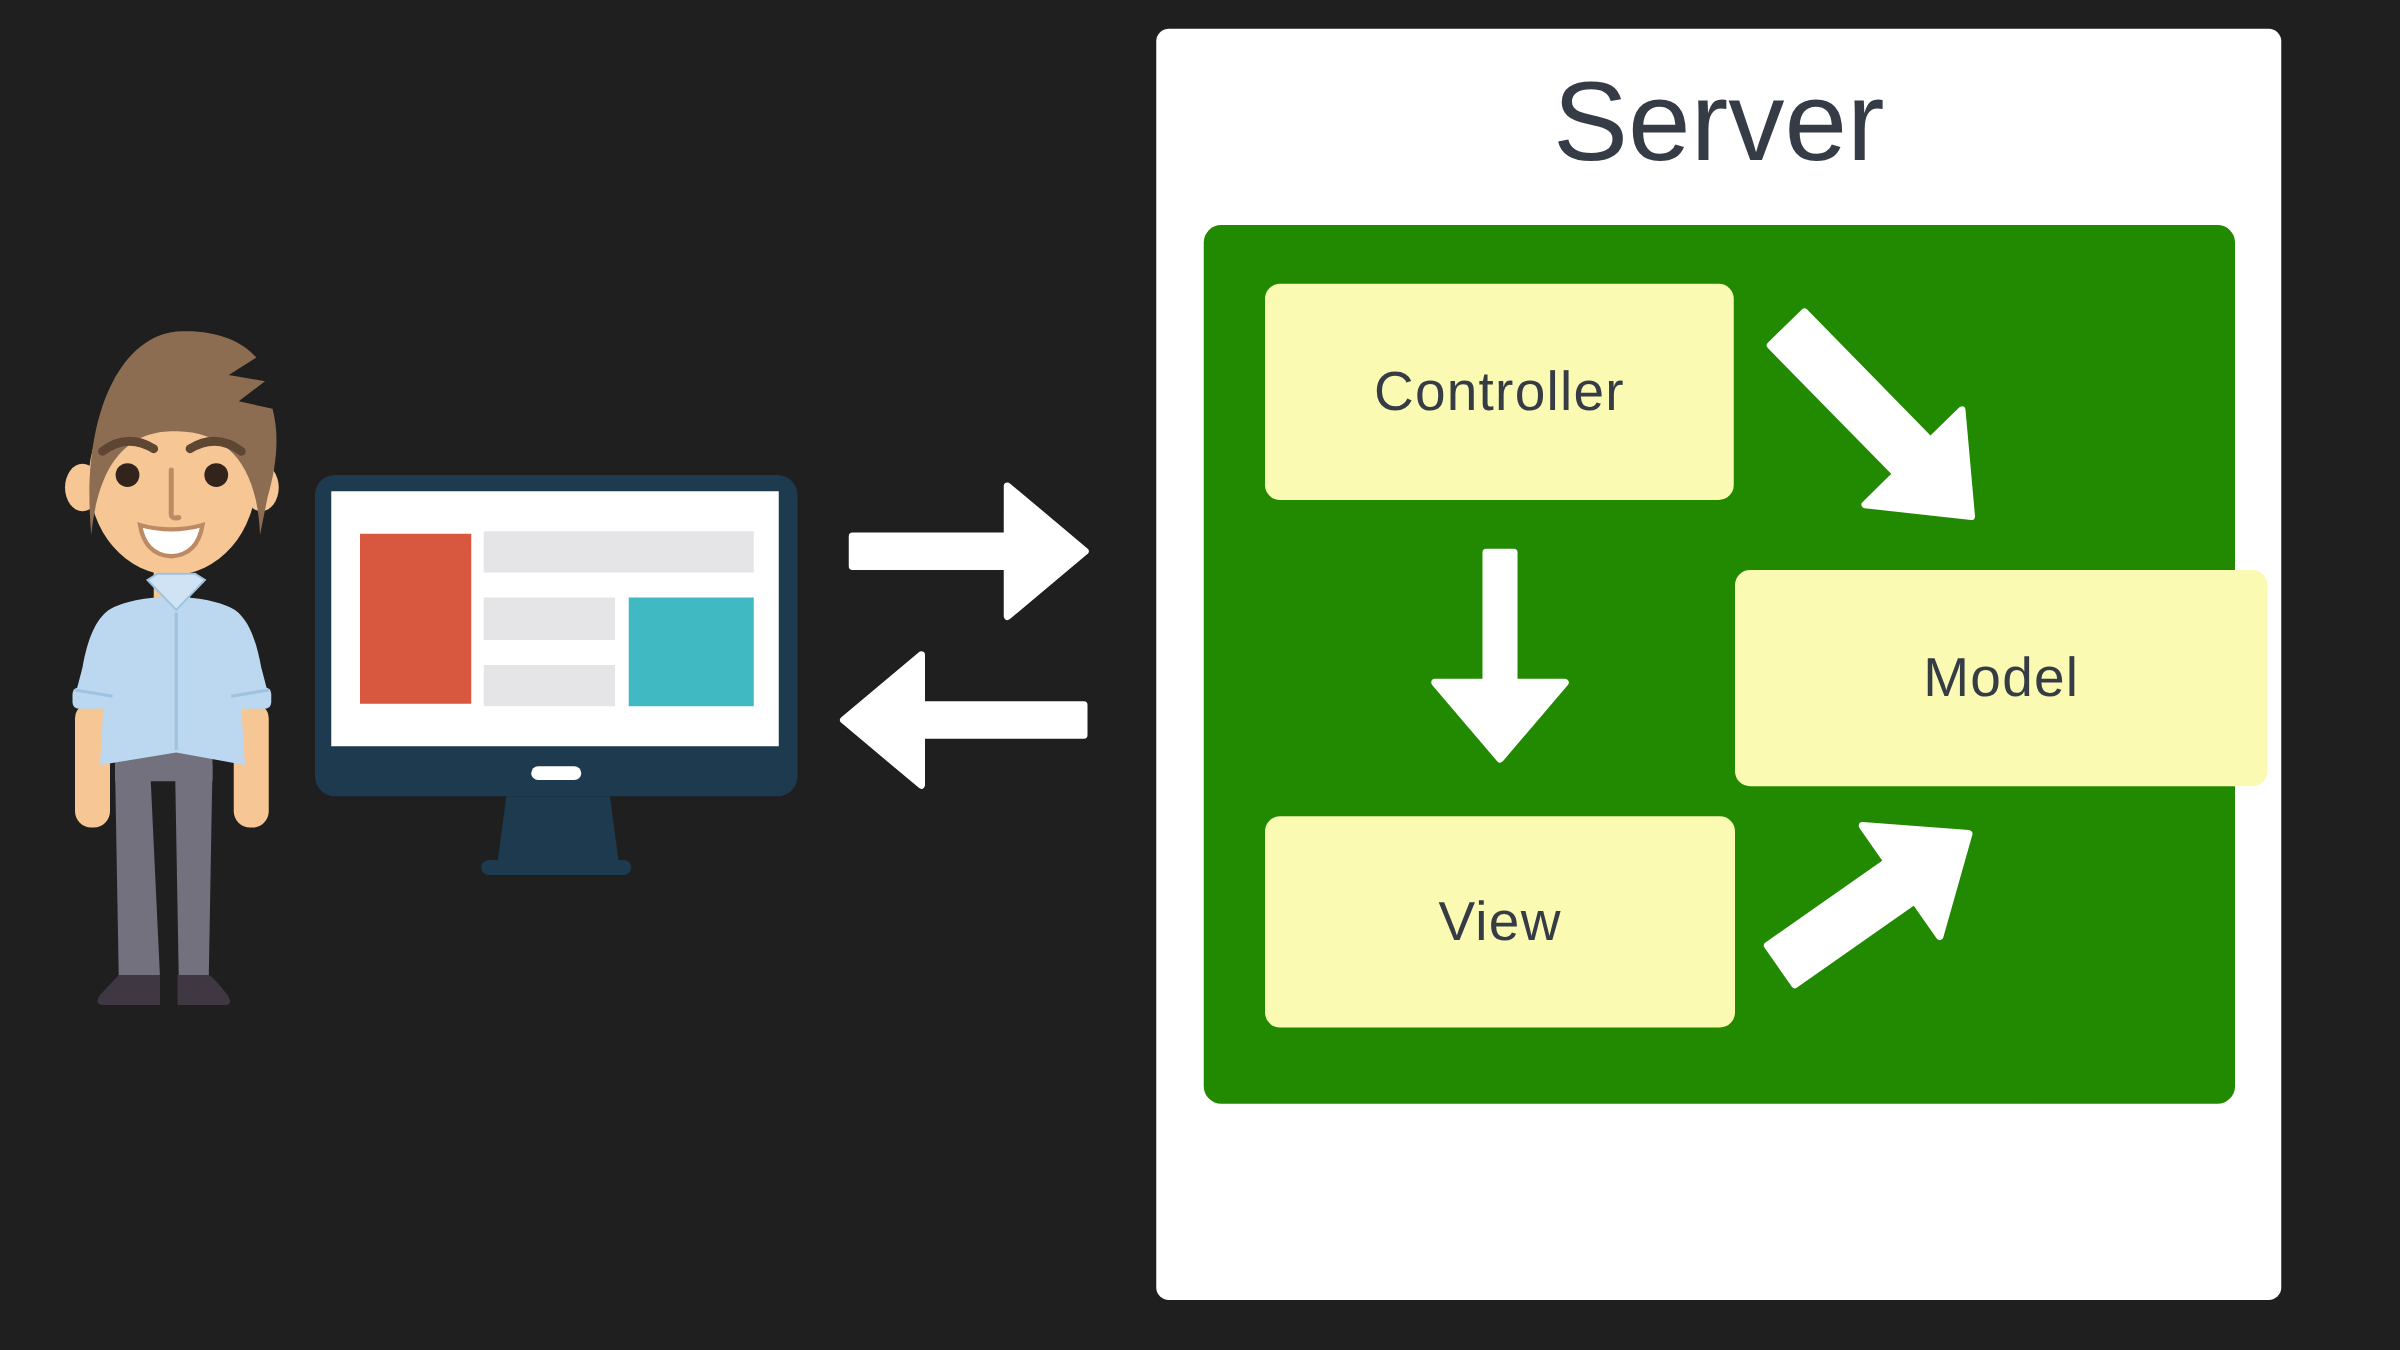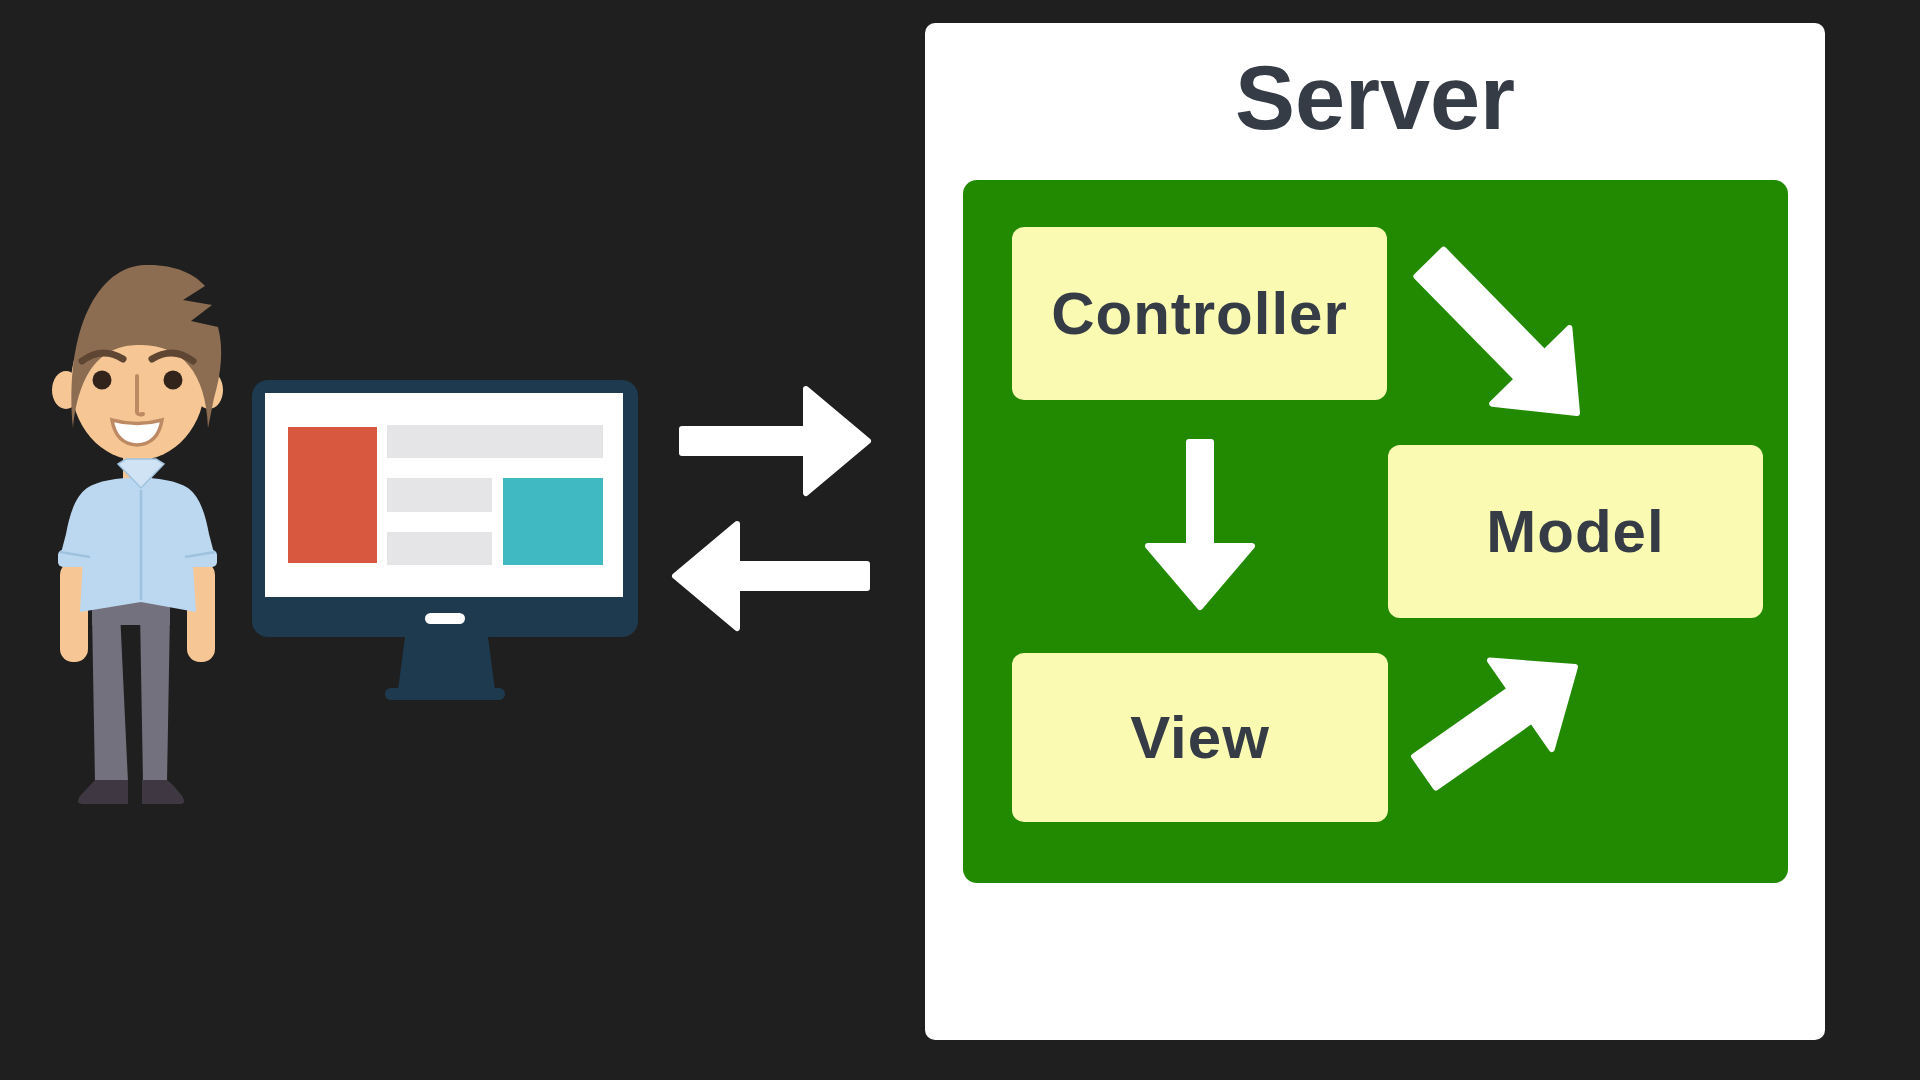--- a/index.html
+++ b/index.html
@@ -12,28 +12,28 @@
   body{
     width:1920px;height:1080px;overflow:hidden;background:var(--bg);
     font-family:"Liberation Sans", sans-serif;position:relative;
   }
   .stage{position:absolute;inset:0;width:1920px;height:1080px;}
   .abs{position:absolute;}
 
   
   .card{left:925px;top:23px;width:900px;height:1017px;background:var(--card);border-radius:10px;}
   .card-title{position:absolute;top:30px;left:0;right:0;text-align:center;
-    font-size:90px;font-weight:700;color:var(--ink);line-height:1;}
+    font-size:90px;font-weight:400;color:var(--ink);line-height:1;}
   .panel{position:absolute;left:38px;top:157px;width:825px;height:703px;
     background:var(--green);border-radius:14px;}
   .mvc-box{position:absolute;background:var(--yellow);border-radius:12px;
     display:flex;align-items:center;justify-content:center;
-    font-size:60px;font-weight:700;color:var(--ink);letter-spacing:1px;}
+    font-size:44px;font-weight:400;color:var(--ink);letter-spacing:1px;}
   .box-controller{left:49px;top:47px;width:375px;height:173px;}
-  .box-model{left:425px;top:265px;width:375px;height:173px;text-align:right;}
+  .box-model{left:425px;top:276px;width:426px;height:173px;text-align:right;}
   .box-view{left:49px;top:473px;width:376px;height:169px;}
   .panel-arrows{position:absolute;inset:0;width:100%;height:100%;}
 
   
   .arrow{fill:#FFFFFF;stroke:#FFFFFF;stroke-width:6;stroke-linejoin:round;}
 
   
   .person-svg{left:30px;top:250px;}
   .monitor-svg{left:245px;top:370px;}
   .flow-svg{left:660px;top:370px;}

